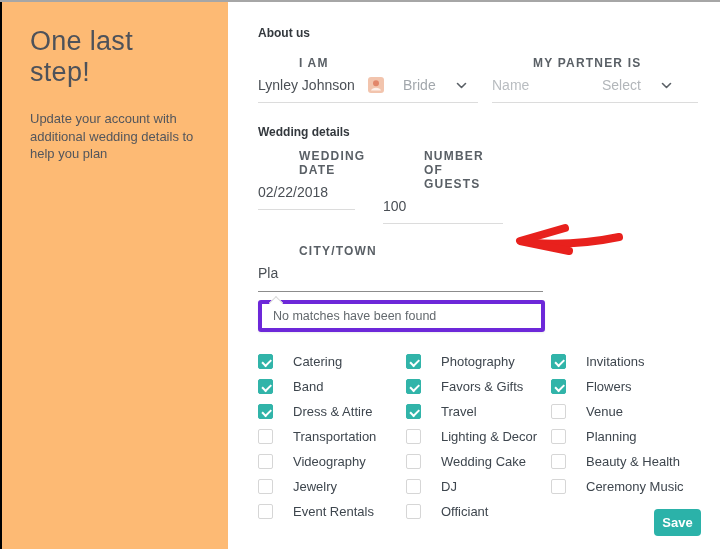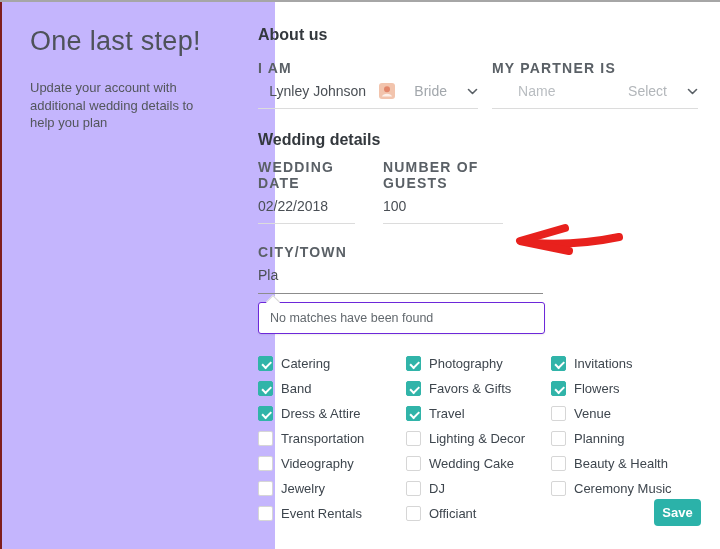--- a/index.html
+++ b/index.html
@@ -12,23 +12,23 @@
     overflow: hidden;
   }
   .screen {
     width: 720px; height: 549px;
     position: relative;
     border-top: 2px solid #a6a6a6;
   }
   
   .sidebar {
     position: absolute; left: 0; top: 0; bottom: 0;
-    width: 275px;
-    background: #c4b5fd;
-    border-left: 2px solid #7f1d1d;
+    width: 228px;
+    background: #fdba74;
+    border-left: 2px solid #000000;
     padding: 24px 28px 0 28px;
   }
   .sidebar h1 {
     margin: 0 0 22px 0;
     font-size: 27px;
     font-weight: 400;
     color: #4e525a;
     letter-spacing: 0.3px;
   }
   .sidebar p {
@@ -38,39 +38,40 @@
     line-height: 17.5px;
     color: #53565c;
   }
   
   .main {
     position: absolute; left: 231px; top: 0; right: 0; bottom: 0;
     padding: 24px 20px 0 27px;
   }
   h2.section-heading {
     margin: 0;
-    font-size: 16px;
+    font-size: 12px;
     font-weight: 700;
     color: #33383d;
   }
   .fields-row { display: flex; margin-top: 16px; }
   .field { margin-right: 14px; }
   .field.w-iam { width: 220px; }
   .field.w-partner { width: 206px; margin-right: 0; }
   .field.w-date { width: 97px; margin-right: 28px; }
   .field.w-guests { width: 120px; }
   .field.w-city { width: 285px; margin-top: 20px; }
   .field-label {
-    font-size: 14px;
+    font-size: 12px;
     font-weight: 700;
     letter-spacing: 1.2px;
     color: #5a6066;
+    margin-left: 41px;
   }
   .field-control {
-    display: flex; align-items: center; justify-content: flex-end;
+    display: flex; align-items: center; justify-content: flex-start;
     border-bottom: 1px solid #dcdcdc;
     padding: 7px 0 9px 0;
     min-height: 17px;
   }
   .field-control.focused { border-bottom-color: #8c8c8c; padding-bottom: 10px; }
   input.text-input {
     border: none; outline: none; background: transparent;
     font-family: "Liberation Sans", sans-serif;
     font-size: 14px; color: #4a4f55;
     padding: 0; width: 110px;
@@ -86,21 +87,21 @@
   .role-select .chev { margin-left: 7px; display: inline-flex; }
   .wedding-heading { margin-top: 22px !important; }
   .details-row { margin-top: 10px; }
   
   .city-wrap { position: relative; }
   .autocomplete {
     position: relative;
     margin-top: 8px;
     width: 287px; height: 32px;
     background: #fff;
-    border: 1px solid #6d28d9;
+    border: 4px solid #6d28d9;
     border-radius: 3px;
     box-shadow: 0 1px 2px rgba(0,0,0,0.07);
     display: flex; align-items: center;
     padding-left: 11px;
     font-size: 12.5px; color: #63696e;
   }
   .autocomplete .notch {
     position: absolute; top: -6px; left: 9px;
     width: 10px; height: 10px;
     background: #fff;
@@ -131,24 +132,24 @@
   }
   .cb.checked { background: #31b4a9; border-color: #31b4a9; }
   .cb.checked::after {
     content: '';
     position: absolute; left: 3px; top: 3.5px;
     width: 7px; height: 3.5px;
     border-left: 2px solid #fff;
     border-bottom: 2px solid #fff;
     transform: rotate(-45deg);
   }
-  .cb-label { margin-left: 8px; font-size: 13px; color: #3e464e; }
+  .cb-label { margin-left: 20px; font-size: 13px; color: #3e464e; }
   
   .save-btn {
-    position: absolute; right: 19px; bottom: 23px;
+    position: absolute; right: 19px; bottom: 13px;
     width: 47px; height: 27px;
     background: #2bb2a9;
     color: #fff;
     border: none; border-radius: 4px;
     font-family: "Liberation Sans", sans-serif;
     font-size: 13px; font-weight: 700;
     cursor: pointer;
   }
 </style>
 </head>

